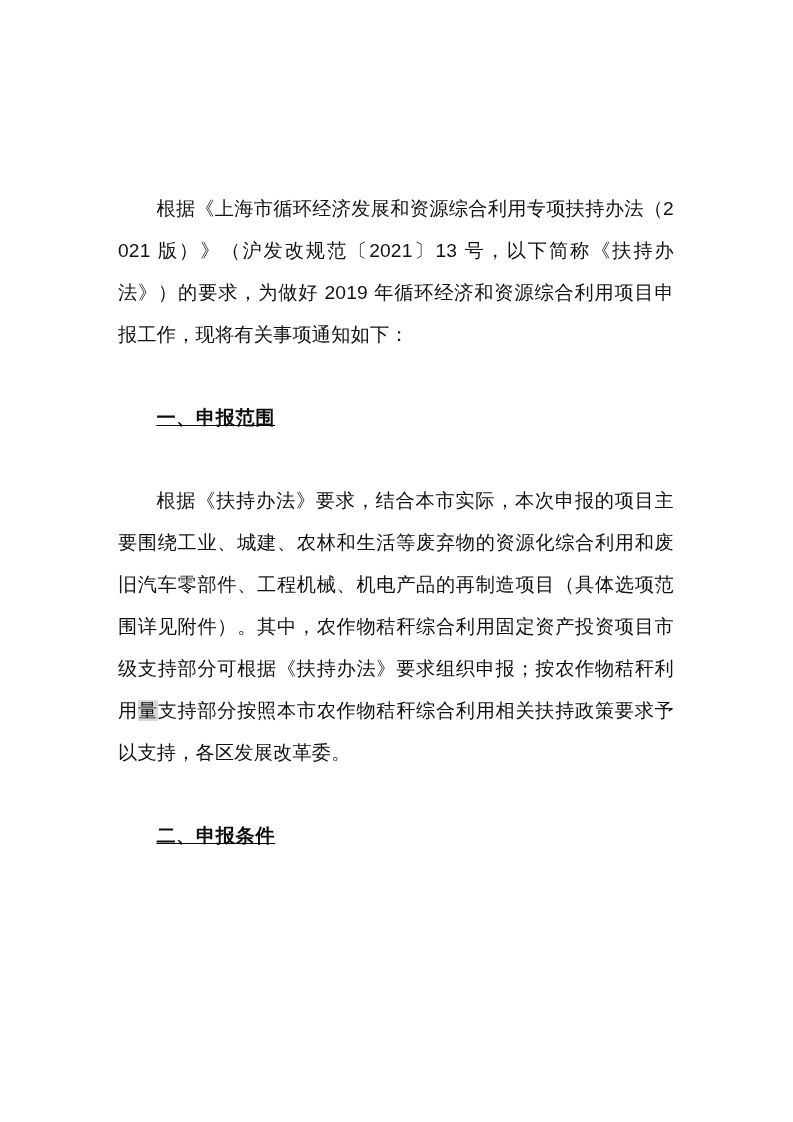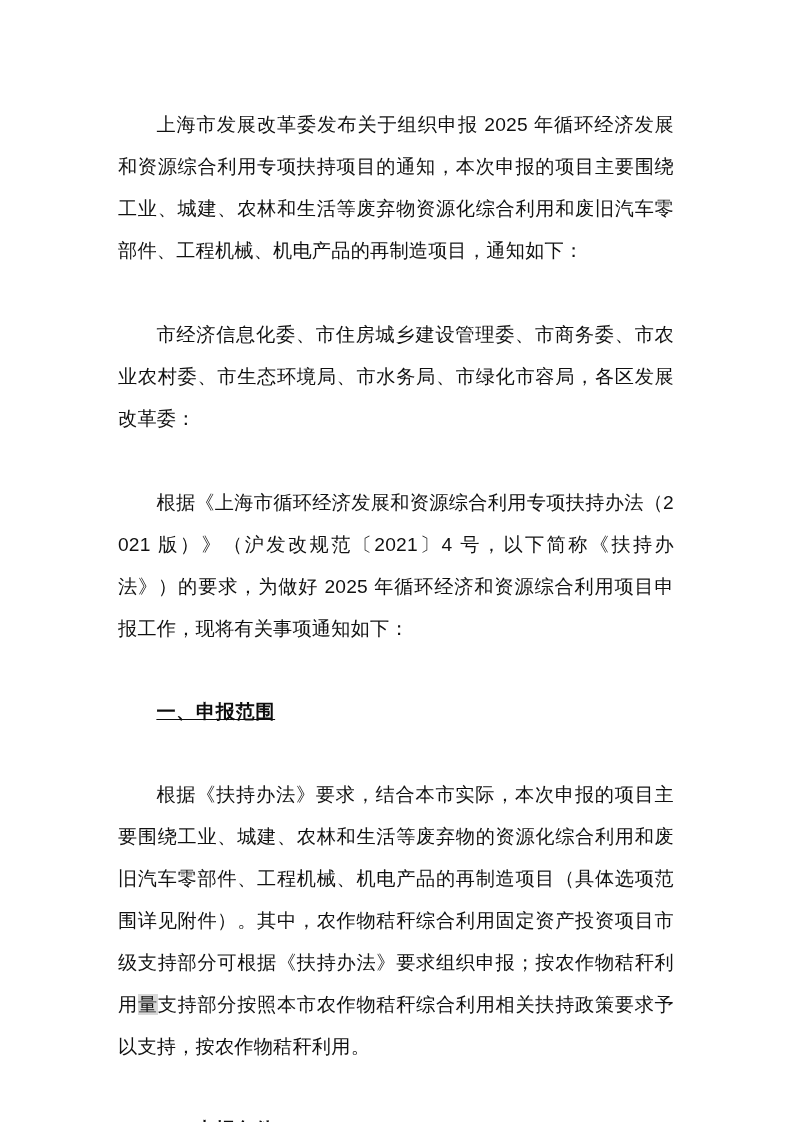--- a/index.html
+++ b/index.html
@@ -62,36 +62,34 @@
   .hl {
     background: #d8d8d8;
   }
 </style>
 </head>
 <body>
 
 <div class="page">
   <div class="content">
 
-    <p class="para">上海市发展改革委发布关于组织申报 2025 年循环经济发展和资源综合利用专项扶持项目的通知，本次申报的项目主要围绕工业、城建、农林和生活等废弃物资源化综合利用和废旧汽车零部件、工程机械、机电产品的再制造项目，通知如下：</p>
 
     <div class="gap-para"></div>
 
-    <p class="para">市经济信息化委、市住房城乡建设管理委、市商务委、市农业农村委、市生态环境局、市水务局、市绿化市容局，各区发展改革委：</p>
 
     <div class="gap-para"></div>
 
-    <p class="para">根据《上海市循环经济发展和资源综合利用专项扶持办法（2021 版）》（沪发改规范〔2021〕4 号，以下简称《扶持办法》）的要求，为做好 2025 年循环经济和资源综合利用项目申报工作，现将有关事项通知如下：</p>
+    <p class="para">根据《上海市循环经济发展和资源综合利用专项扶持办法（2021 版）》（沪发改规范〔2021〕13 号，以下简称《扶持办法》）的要求，为做好 2019 年循环经济和资源综合利用项目申报工作，现将有关事项通知如下：</p>
 
     <div class="gap-head-before"></div>
 
     <p class="heading">一、申报范围</p>
 
     <div class="gap-head-after"></div>
 
-    <p class="para"><span>根据《扶持办法》要求，结合本市实际，本次申报的项目主要围绕工业、城建、农林和生活等废弃物的资源化综合利用和废旧汽车零部件、工程机械、机电产品的再制造项目（具体选项范围详见附件）。其中，农作物秸秆综合利用固定资产投资项目市级支持部分可根据《扶持办法》要求组织申报；按农作物秸秆利用</span><span class="hl">量</span><span>支持部分按照本市农作物秸秆综合利用相关扶持政策要求予以支持，按农作物秸秆利用。</span></p>
+    <p class="para"><span>根据《扶持办法》要求，结合本市实际，本次申报的项目主要围绕工业、城建、农林和生活等废弃物的资源化综合利用和废旧汽车零部件、工程机械、机电产品的再制造项目（具体选项范围详见附件）。其中，农作物秸秆综合利用固定资产投资项目市级支持部分可根据《扶持办法》要求组织申报；按农作物秸秆利用</span><span class="hl">量</span><span>支持部分按照本市农作物秸秆综合利用相关扶持政策要求予以支持，各区发展改革委。</span></p>
 
     <div class="gap-head-before"></div>
 
     <p class="heading">二、申报条件</p>
 
   </div>
 </div>
 
 </body></html>

